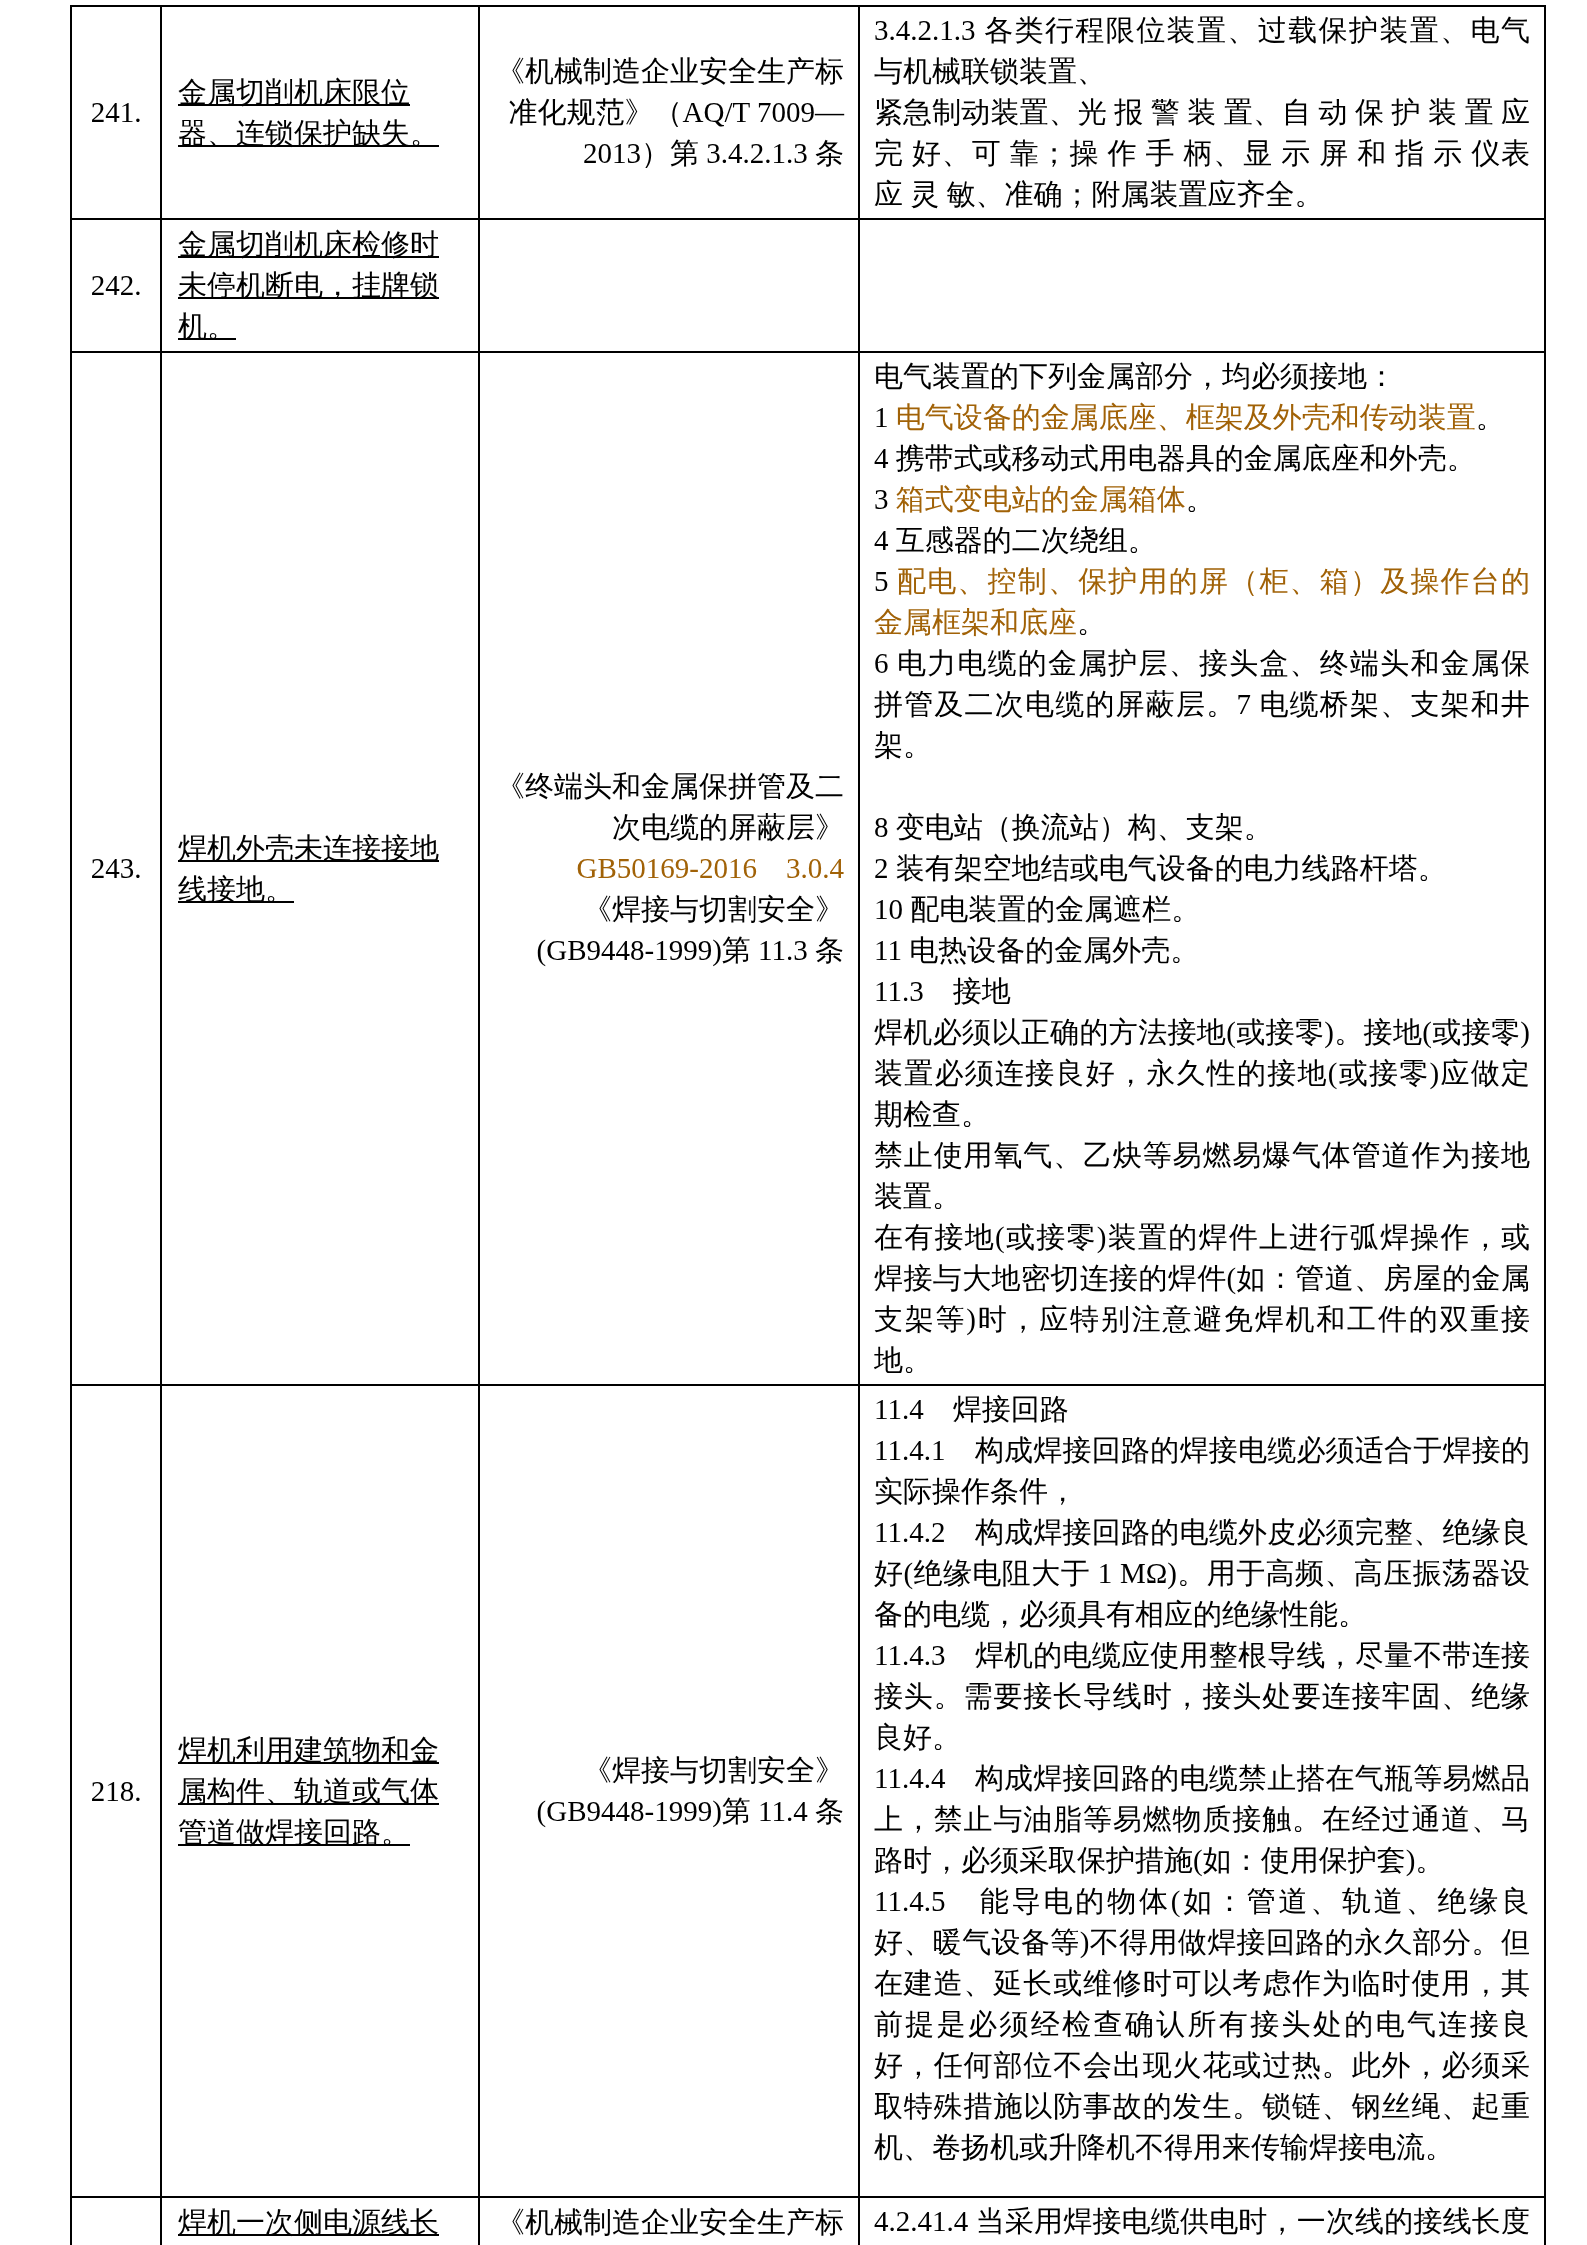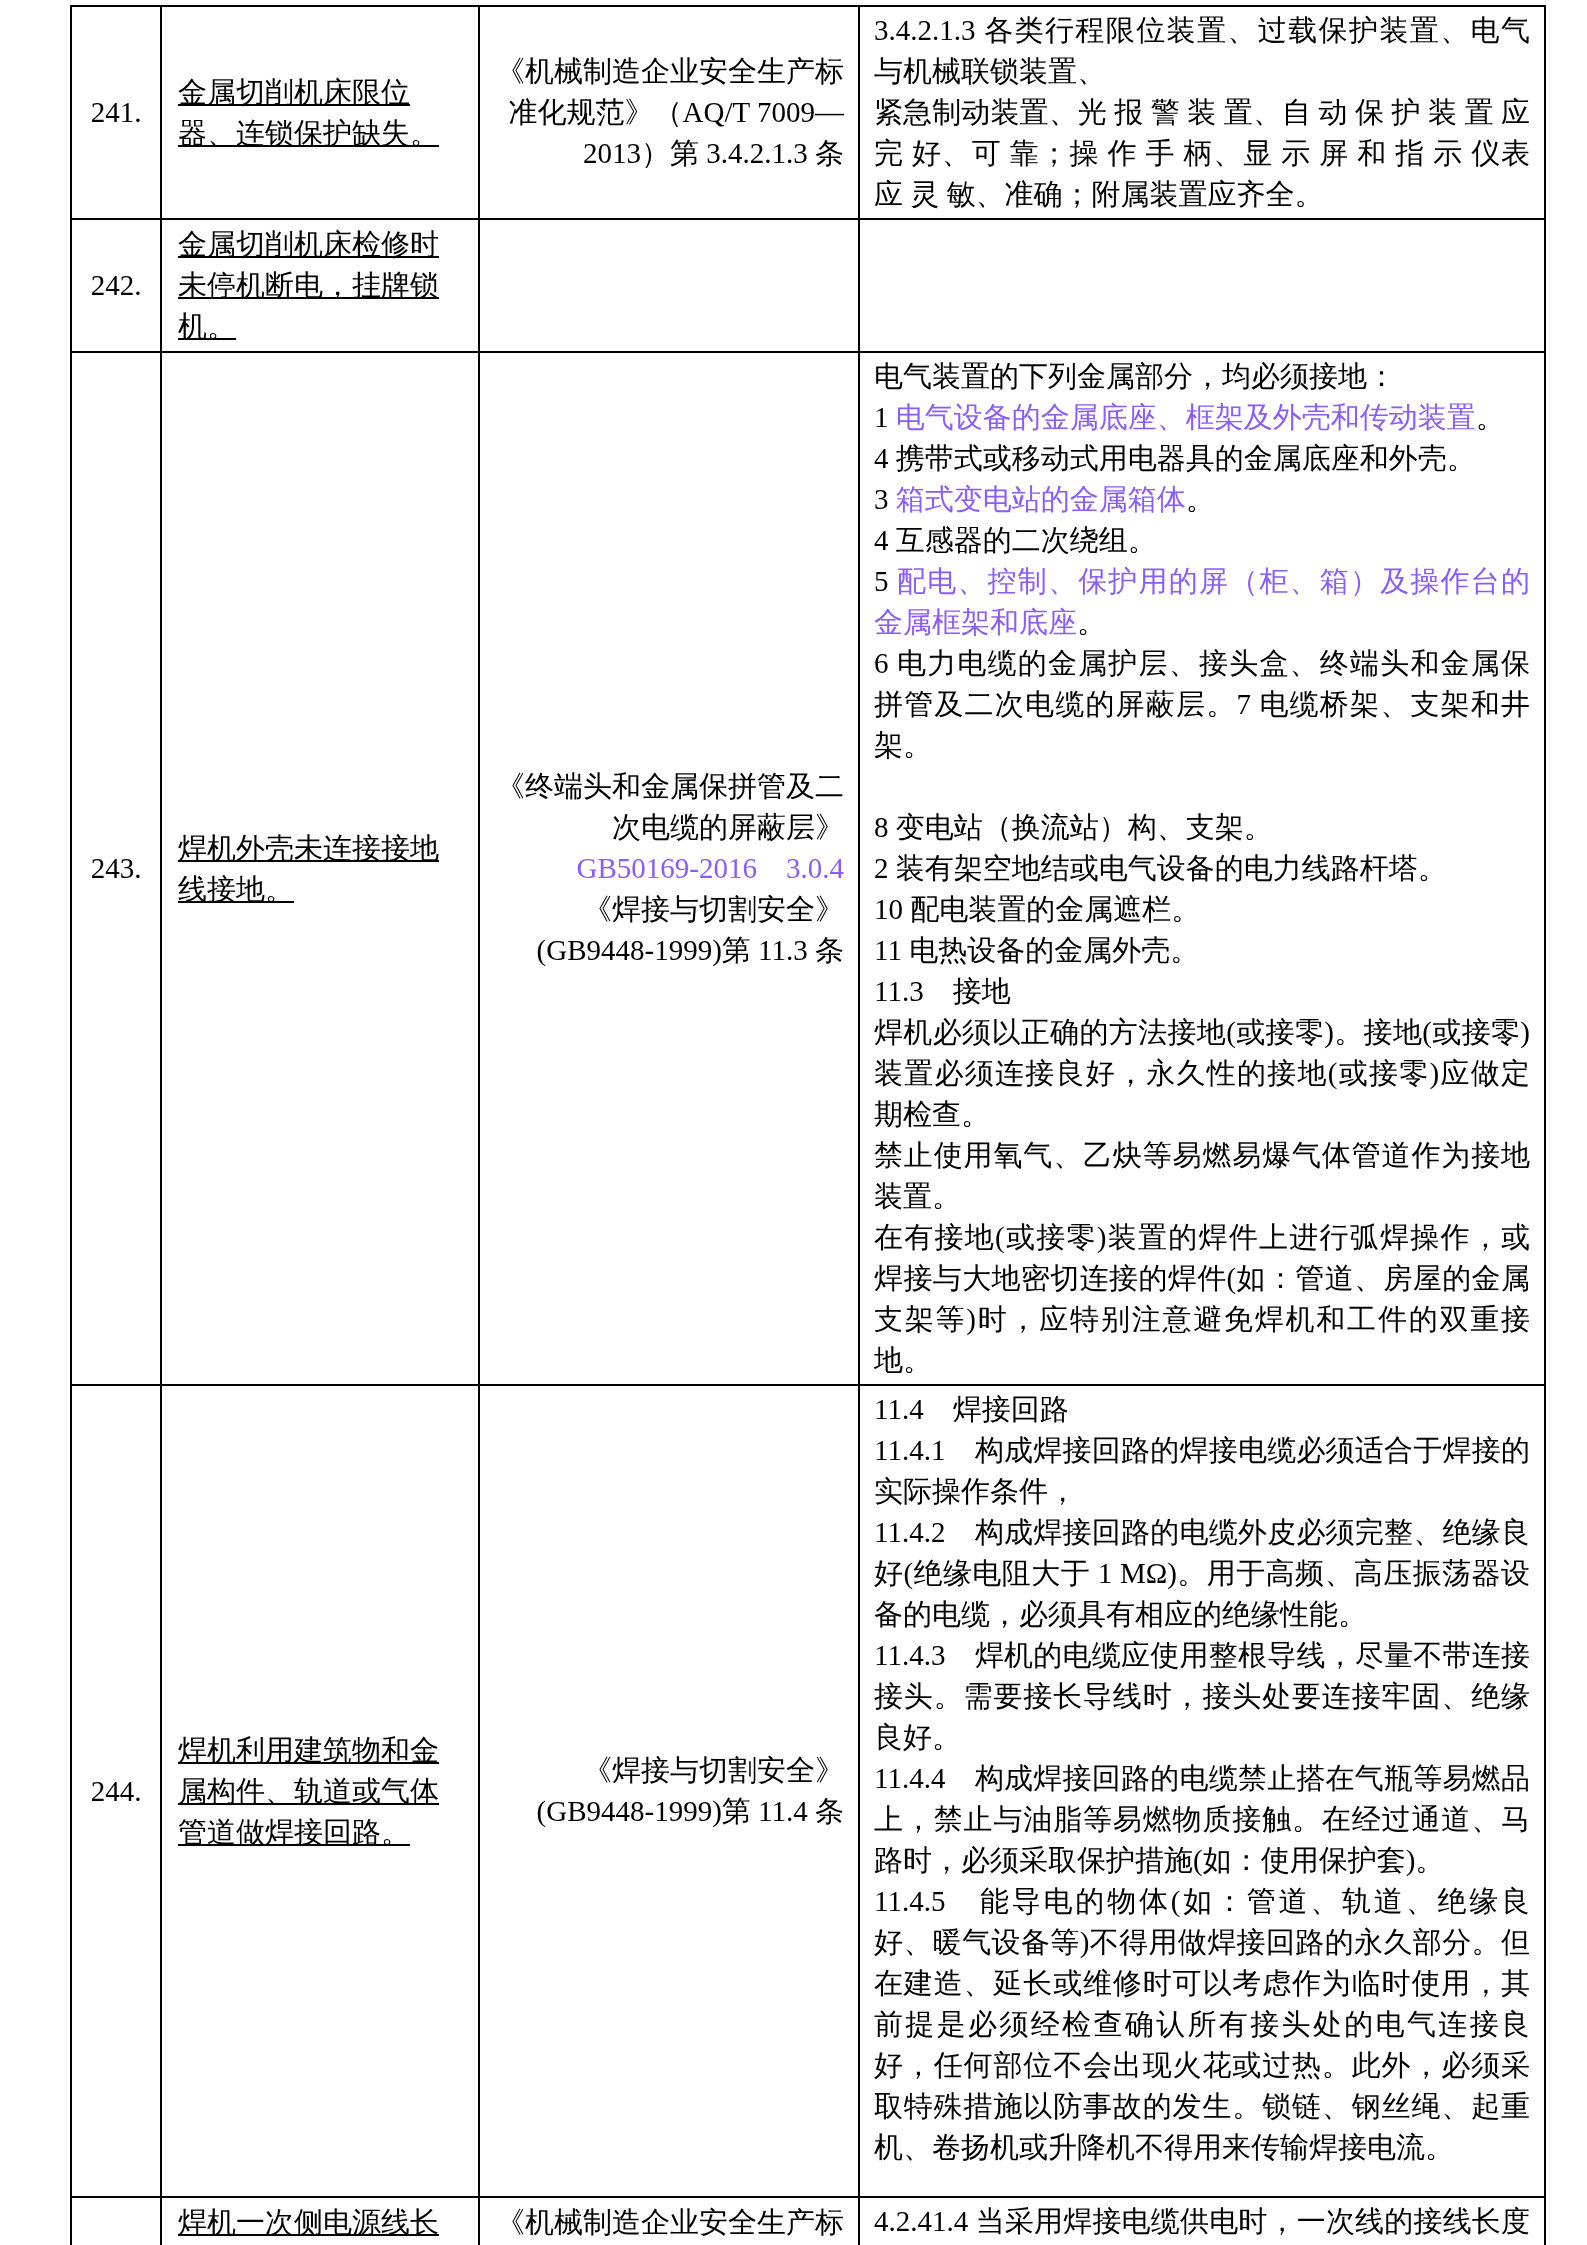--- a/index.html
+++ b/index.html
@@ -16,21 +16,21 @@
   }
   col.c1{width:90px}col.c2{width:318px}col.c3{width:380px}col.c4{width:686px}
   td{border:2px solid #000;overflow:hidden;}
   tr:last-child td{border-bottom-width:3px;}
   .cell-num{text-align:center;vertical-align:middle;padding:2px;}
   .cell-issue{vertical-align:middle;padding:4px 16px;text-align:left;text-decoration:underline;}
   .cell-ref{vertical-align:middle;padding:4px 14px;text-align:right;}
   .cell-detail{vertical-align:top;padding:3px 14px 3px 14px;margin-left:38px;}
   .para{margin:0;min-height:41px;}
   .cell-detail .para{text-align:justify;text-justify:inter-ideograph;}
-  .red{color:#8b5cf6;}
+  .red{color:#a16207;}
 </style>
 </head>
 <body>
 
 <div class="page">
   <table class="reg">
     <colgroup>
       <col class="c1">
         <col class="c2">
         <col class="c3">
@@ -76,21 +76,21 @@
             <div class="para"><span>2 装有架空地结或电气设备的电力线路杆塔。</span></div>
             <div class="para"><span>10 配电装置的金属遮栏。</span></div>
             <div class="para"><span>11 电热设备的金属外壳。</span></div>
             <div class="para"><span>11.3　接地</span></div>
             <div class="para"><span>焊机必须以正确的方法接地(或接零)。接地(或接零)装置必须连接良好，永久性的接地(或接零)应做定期检查。</span></div>
             <div class="para"><span>禁止使用氧气、乙炔等易燃易爆气体管道作为接地装置。</span></div>
             <div class="para"><span>在有接地(或接零)装置的焊件上进行弧焊操作，或焊接与大地密切连接的焊件(如：管道、房屋的金属支架等)时，应特别注意避免焊机和工件的双重接地。</span></div>
           </td>
         </tr>
         <tr style="height: 812px;">
-          <td class="cell-num">244.</td>
+          <td class="cell-num">218.</td>
           <td class="cell-issue">焊机利用建筑物和金属构件、轨道或气体管道做焊接回路。</td>
           <td class="cell-ref">
             <div class="para"><span>《焊接与切割安全》</span></div>
             <div class="para"><span>(GB9448-1999)第 11.4 条</span></div>
           </td>
           <td class="cell-detail">
             <div class="para"><span>11.4　焊接回路</span></div>
             <div class="para"><span>11.4.1　构成焊接回路的焊接电缆必须适合于焊接的实际操作条件，</span></div>
             <div class="para"><span>11.4.2　构成焊接回路的电缆外皮必须完整、绝缘良好(绝缘电阻大于 1 MΩ)。用于高频、高压振荡器设备的电缆，必须具有相应的绝缘性能。</span></div>
             <div class="para"><span>11.4.3　焊机的电缆应使用整根导线，尽量不带连接接头。需要接长导线时，接头处要连接牢固、绝缘良好。</span></div>

